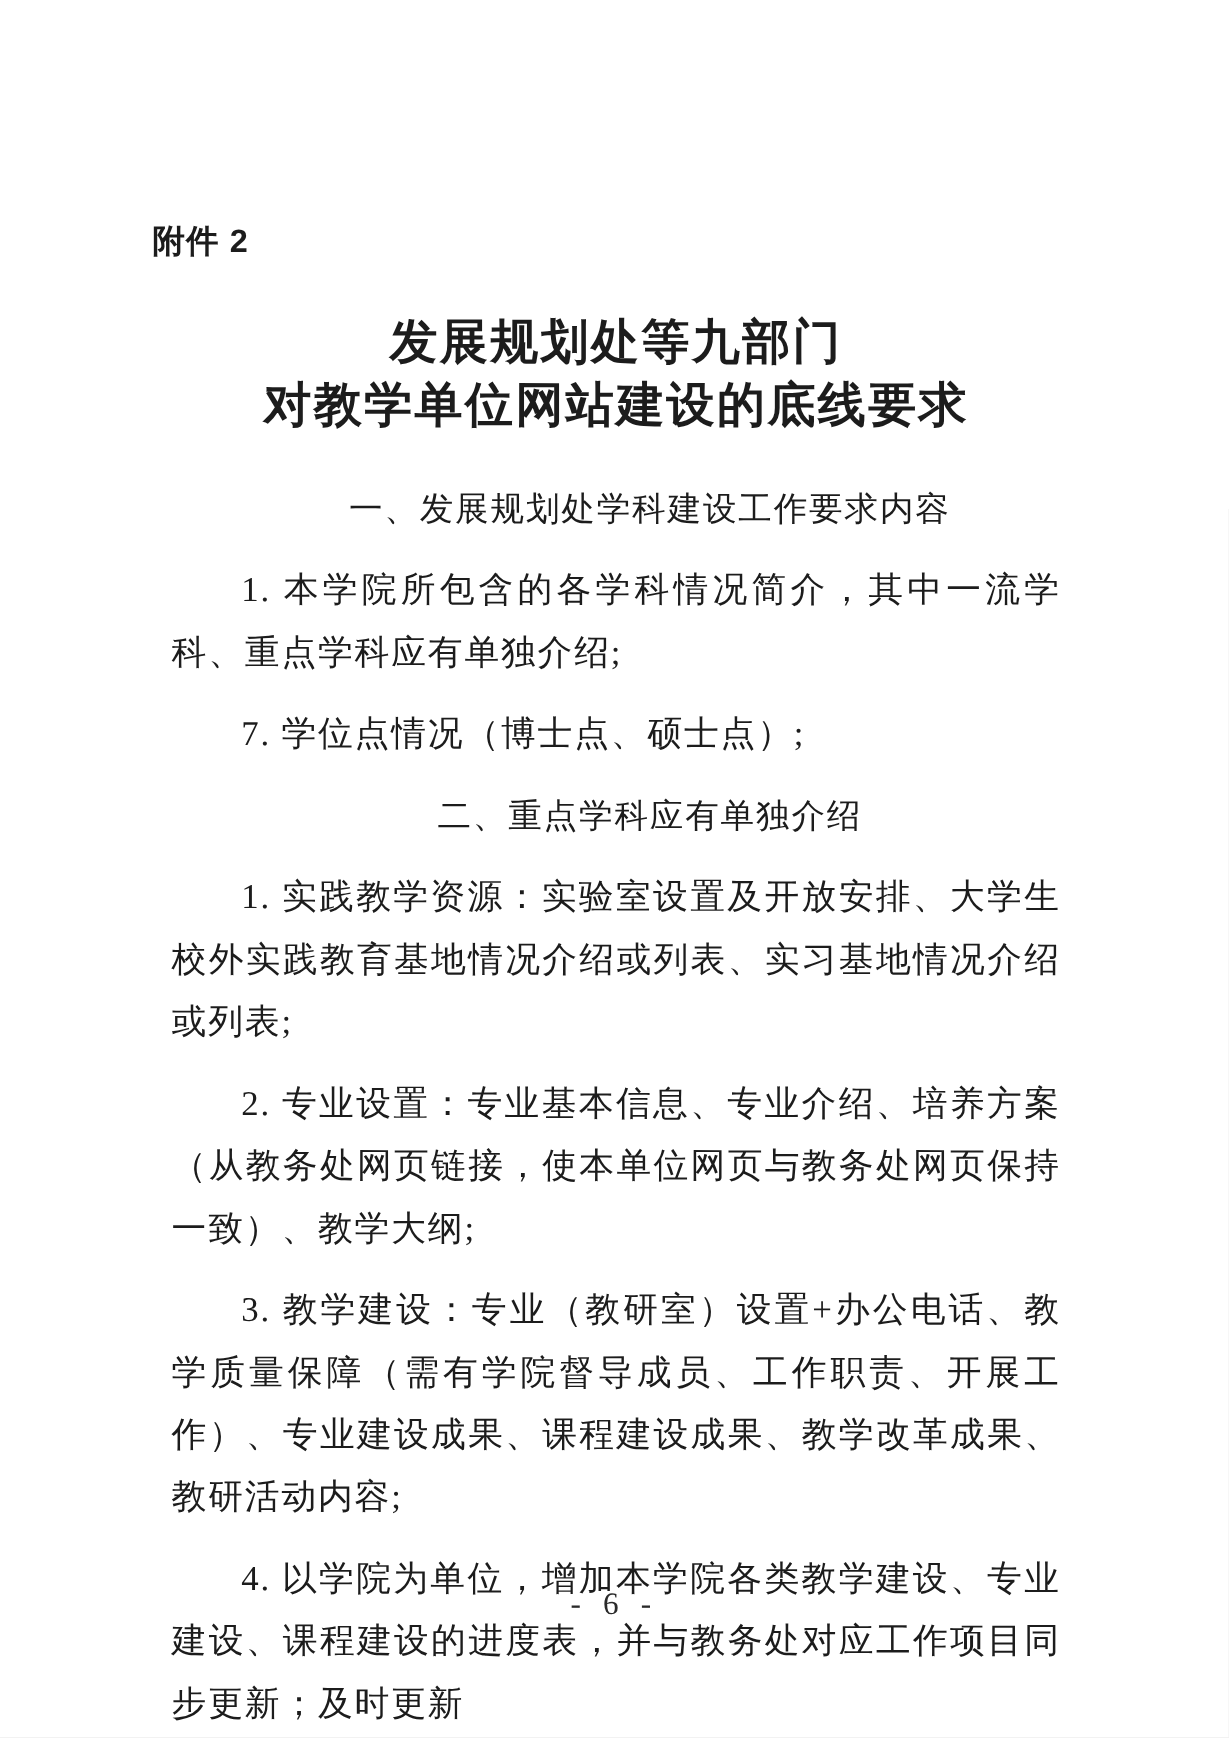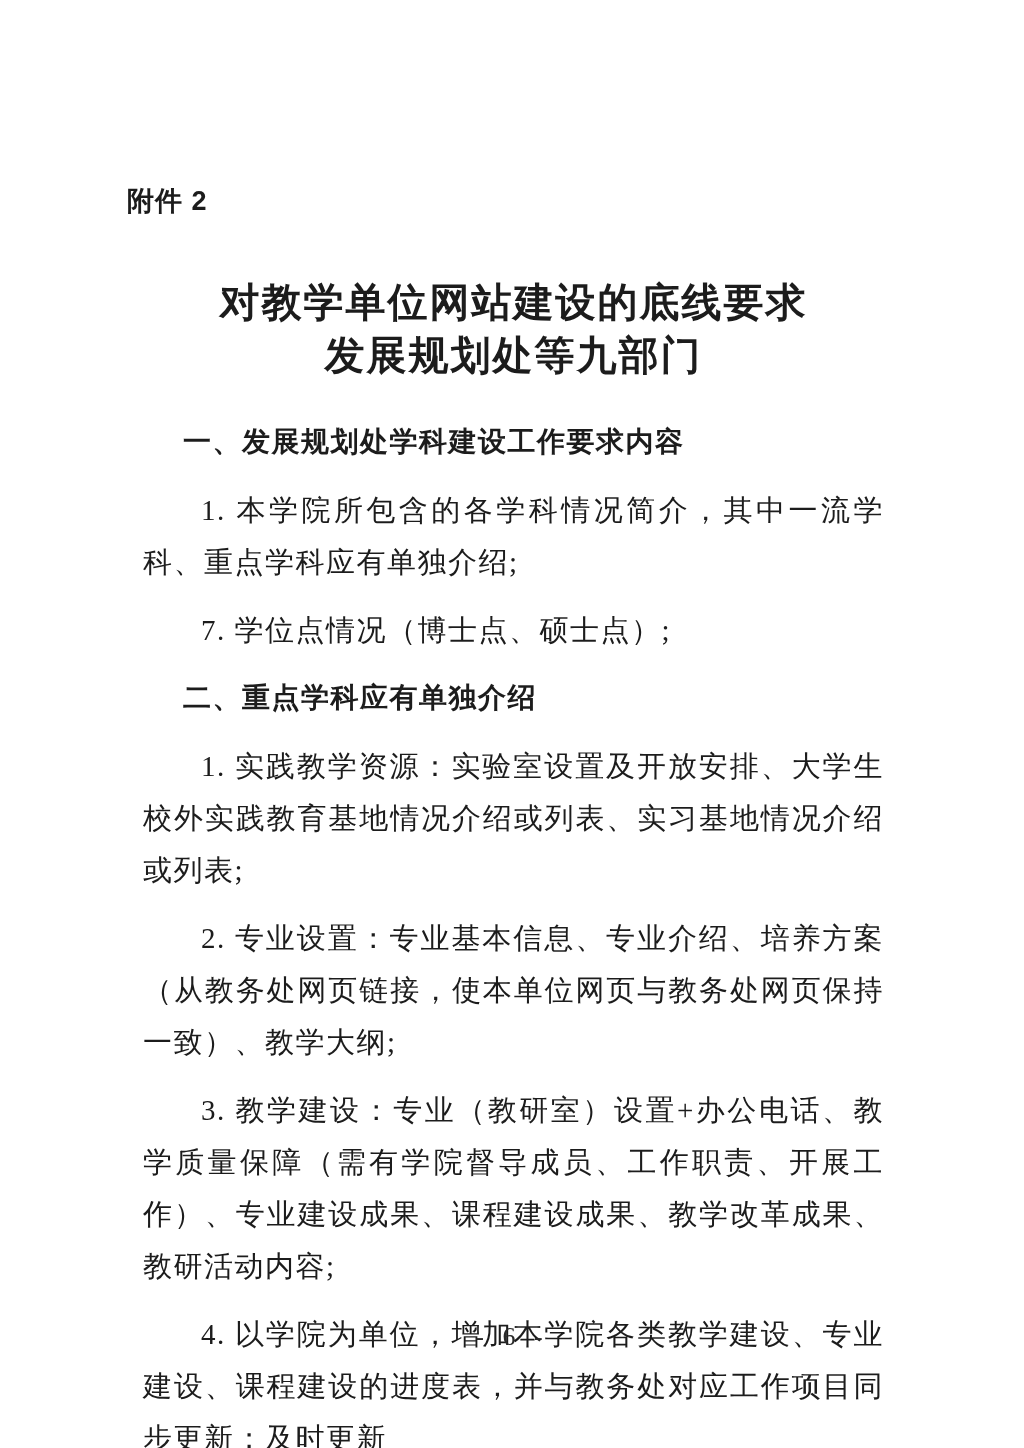--- a/index.html
+++ b/index.html
@@ -13,21 +13,21 @@
     height: 1448px;
     margin: 0 auto;
     background: #ffffff;
     color: #1c1c1c;
     box-sizing: border-box;
     padding: 186px 124px 0 127px;
     font-family: "Liberation Serif", "DejaVu Serif", serif;
     overflow: hidden;
   }
   .attachment {
-    margin: 0 0 60px 0;
+    margin: 0 0 42px 0;
     font-family: "Liberation Sans", "DejaVu Sans", sans-serif;
     font-weight: bold;
     font-size: 27px;
     line-height: 30px;
     letter-spacing: 1px;
   }
   .doc-title {
     margin: 0 0 34px 0;
     text-align: center;
     font-weight: bold;
@@ -35,25 +35,26 @@
     line-height: 53px;
     letter-spacing: 2px;
     font-family: "Liberation Serif", "DejaVu Serif", serif;
   }
   .doc-title .title-line {
     display: block;
   }
   .sec-heading {
     margin: 0;
     font-family: "Liberation Sans", "DejaVu Sans", sans-serif;
-    font-weight: bold;
+    font-weight: normal;
     font-size: 28px;
     line-height: 52px;
     text-indent: 2em;
     letter-spacing: 1.5px;
+    text-align: center;
   }
   .para {
     margin: 16px;
     font-size: 29px;
     line-height: 52px;
     text-indent: 2em;
     text-align: justify;
     text-justify: inter-character;
     letter-spacing: 1.5px;
   }
@@ -69,22 +70,22 @@
   }
 </style>
 </head>
 <body>
 
 <div class="page">
 
   <p class="attachment">附件 2</p>
 
   <h1 class="doc-title">
+    <span class="title-line">发展规划处等九部门</span>
     <span class="title-line">对教学单位网站建设的底线要求</span>
-    <span class="title-line">发展规划处等九部门</span>
   </h1>
 
   <section>
     <h2 class="sec-heading">一、发展规划处学科建设工作要求内容</h2>
     <p class="para">1. 本学院所包含的各学科情况简介，其中一流学科、重点学科应有单独介绍;</p>
     <p class="para">7. 学位点情况（博士点、硕士点）;</p>
   </section>
 
   <section>
     <h2 class="sec-heading">二、重点学科应有单独介绍</h2>

